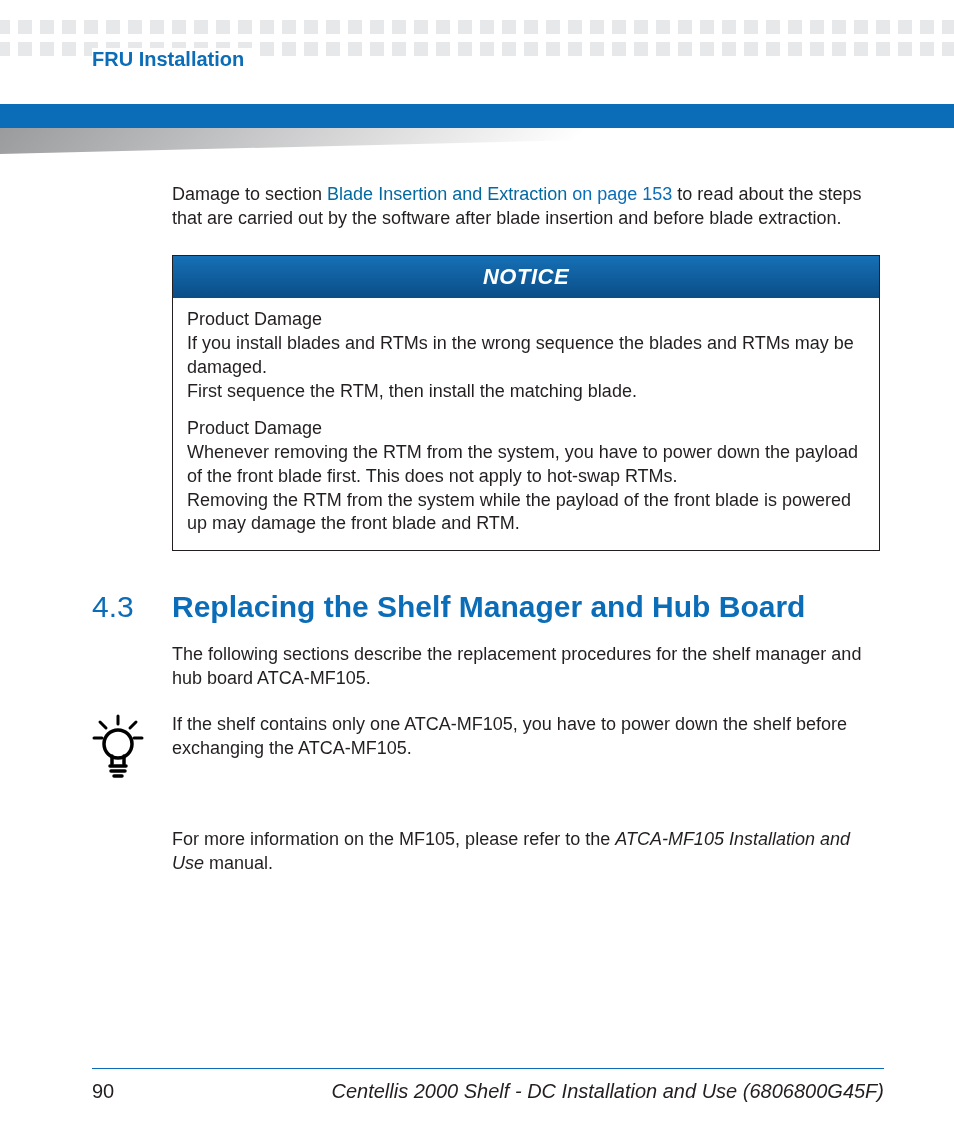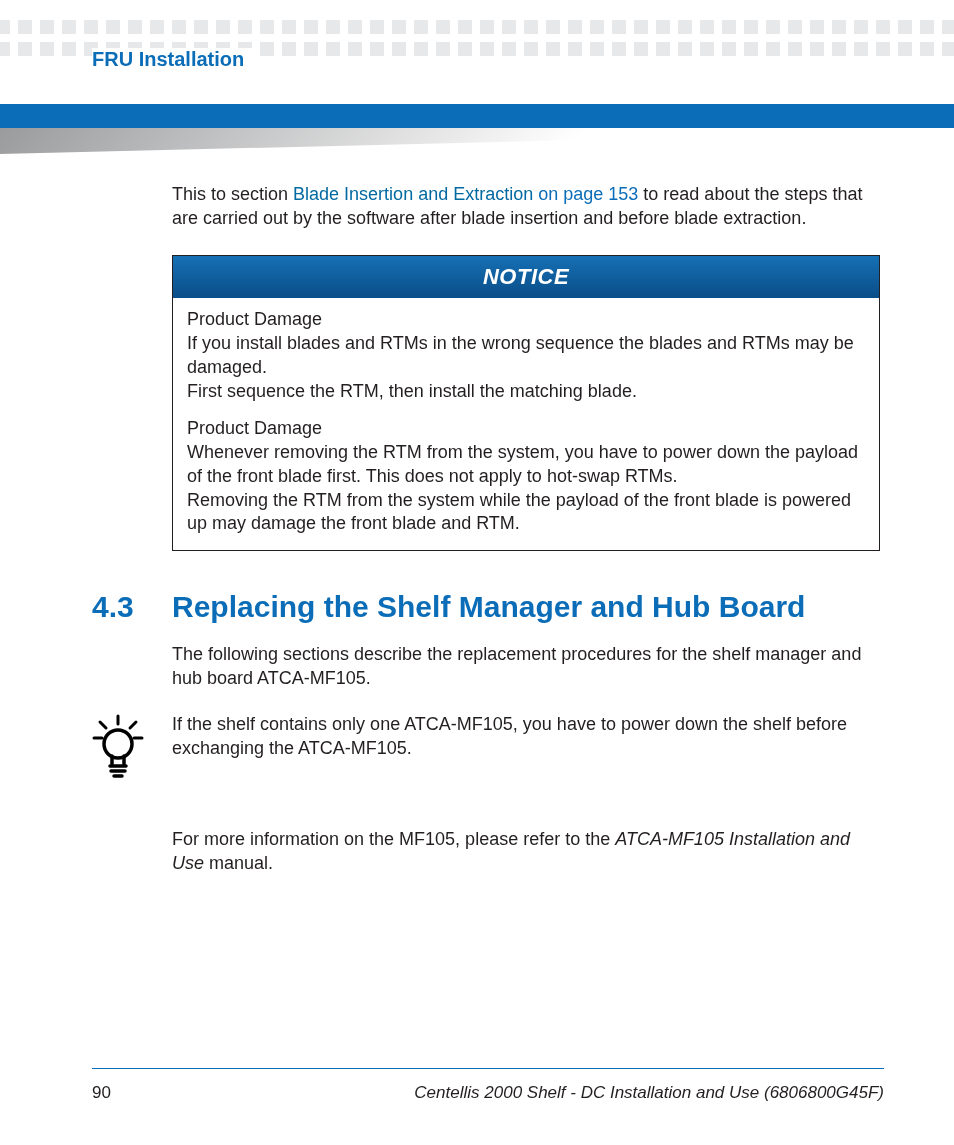--- a/index.html
+++ b/index.html
@@ -101,21 +101,21 @@
   .notice-body .blk:last-child { margin-bottom: 0; }
   .sect-row {
     display: flex;
     align-items: baseline;
     gap: 34px;
     margin-left: -80px;
     margin-bottom: 14px;
   }
   .sect-num {
     color: #0b6db7;
-    font-weight: 700;
+    font-weight: 400;
     font-size: 30px;
     width: 46px;
     text-align: left;
   }
   .sect-title {
     color: #0b6db7;
     font-weight: 700;
     font-size: 30px;
   }
   .para { margin-bottom: 22px; }
@@ -138,21 +138,21 @@
     bottom: 76px;
     border-top: 1.5px solid #0b6db7;
   }
   .footer {
     position: absolute;
     left: 92px;
     width: 792px;
     bottom: 42px;
     display: flex;
     justify-content: space-between;
-    font-size: 17px;
+    font-size: 20px;
   }
   .page-num { }
   .doc-title { font-style: italic; }
 </style>
 </head>
 <body>
 
 <div class="page">
 
   <div class="dot-rows">
@@ -251,21 +251,21 @@
   </div>
 
   <div class="running-head">FRU Installation</div>
 
   <div class="blue-bar"></div>
   <div class="shadow-wedge"></div>
 
   <div class="body-col">
 
     <p class="intro-p">
-      <span>This to section </span><span class="xref-link">Blade Insertion and Extraction</span><span class="xref-suffix"> on page 153</span><span> to read about the steps that are carried out by the software after blade insertion and before blade extraction.</span>
+      <span>Damage to section </span><span class="xref-link">Blade Insertion and Extraction</span><span class="xref-suffix"> on page 153</span><span> to read about the steps that are carried out by the software after blade insertion and before blade extraction.</span>
     </p>
 
     <div class="notice-box">
       <div class="notice-head">NOTICE</div>
       <div class="notice-body">
         <div class="blk">
           <div>Product Damage</div>
           <div>If you install blades and RTMs in the wrong sequence the blades and RTMs may be damaged.</div>
           <div>First sequence the RTM, then install the matching blade.</div>
         </div>

